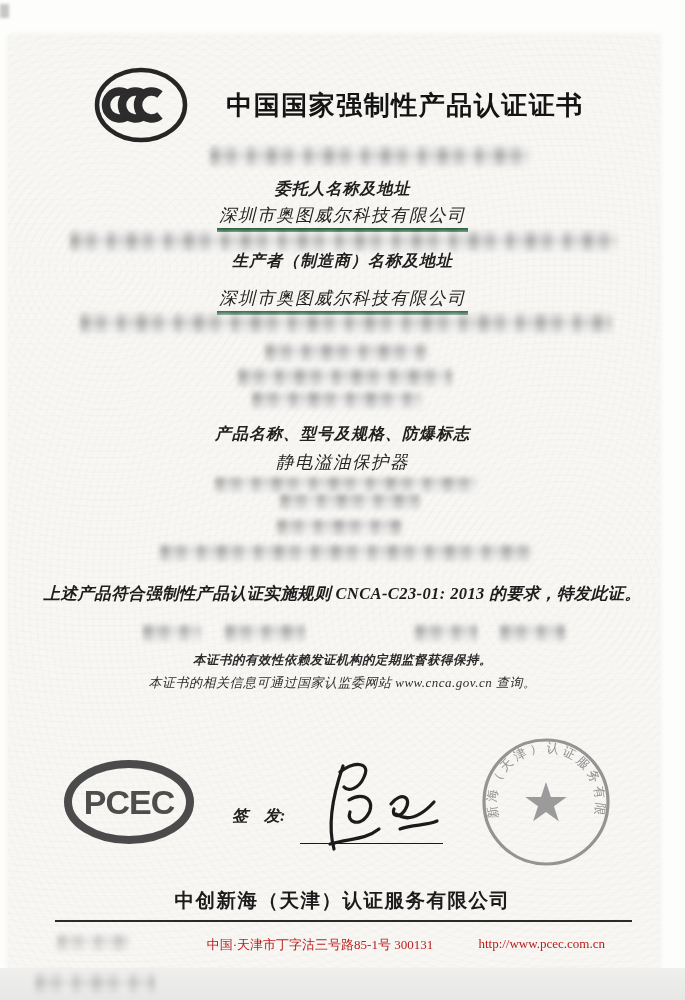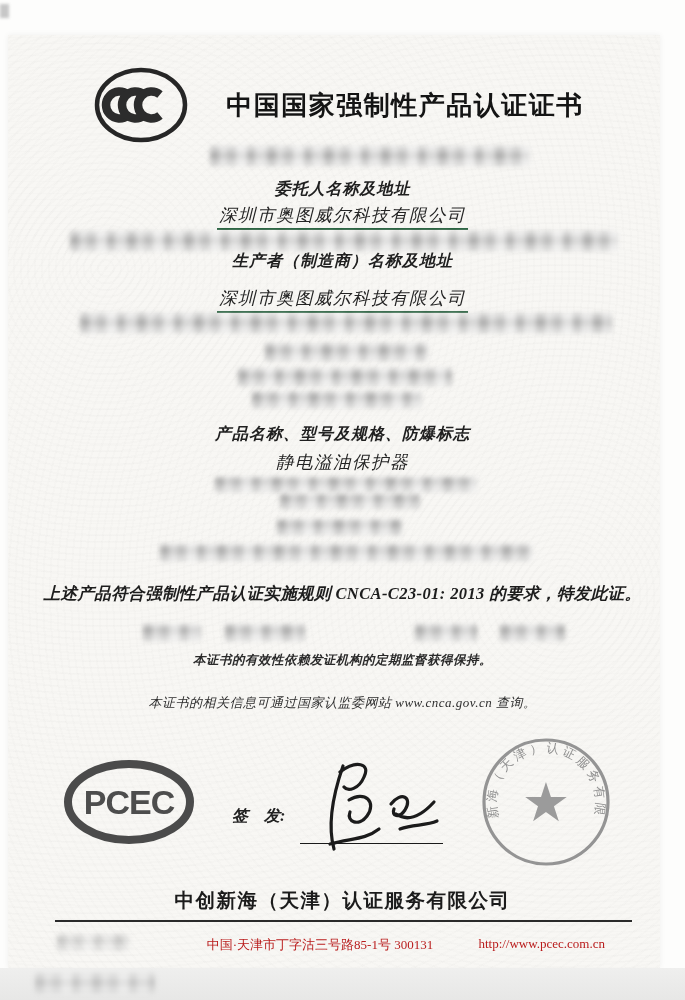--- a/index.html
+++ b/index.html
@@ -37,21 +37,21 @@
   .blur.light{opacity:.5;}
   
   .ctext{left:0;width:685px;text-align:center;}
   .kai{font-family:"Liberation Serif","DejaVu Serif",serif;font-style:italic;}
   .title{
     font-size:26px;font-weight:700;letter-spacing:1.5px;color:#141414;
     font-style:normal;
   }
   .sec-head{font-size:16px;font-weight:700;letter-spacing:1px;color:#202020;}
   .company{font-size:17.5px;letter-spacing:1.5px;color:#242424;}
-  .company .uline{border-bottom:2px solid #14532d;padding:0 2px 1px 2px;display:inline-block;}
+  .company .uline{border-bottom:4px solid #14532d;padding:0 2px 1px 2px;display:inline-block;}
   .statement{font-size:16.5px;font-weight:700;letter-spacing:0.4px;color:#1d1d1d;}
   .note1{font-size:12.5px;font-weight:700;letter-spacing:0.5px;color:#2a2a2a;}
   .note2{font-size:13px;letter-spacing:0.5px;color:#2e2e2e;}
   .sign-label{font-size:16px;font-weight:700;color:#222;}
   .sig-line{border-top:1.8px solid #1a1a1a;}
   .footer-company{
     font-family:"Liberation Sans","DejaVu Sans",sans-serif;
     font-size:19.5px;font-weight:700;letter-spacing:1.5px;color:#1b1b1b;font-style:normal;
   }
   .footer-rule{background:#2b2b2b;height:2px;}
@@ -101,21 +101,21 @@
   <div class="abs blur" style="left:160px;top:544px;width:372px;height:17px;"></div>
 
   <div class="abs ctext kai statement" style="top:583px;">上述产品符合强制性产品认证实施规则 CNCA-C23-01: 2013 的要求，特发此证。</div>
 
   <div class="abs blur" style="left:143px;top:624px;width:58px;height:17px;"></div>
   <div class="abs blur" style="left:225px;top:624px;width:80px;height:17px;"></div>
   <div class="abs blur" style="left:415px;top:624px;width:62px;height:17px;"></div>
   <div class="abs blur" style="left:500px;top:624px;width:65px;height:17px;"></div>
 
   <div class="abs ctext kai note1" style="top:652px;">本证书的有效性依赖发证机构的定期监督获得保持。</div>
-  <div class="abs ctext kai note2" style="top:674px;margin-top:20px;">本证书的相关信息可通过国家认监委网站 www.cnca.gov.cn 查询。</div>
+  <div class="abs ctext kai note2" style="top:674px;">本证书的相关信息可通过国家认监委网站 www.cnca.gov.cn 查询。</div>
 
   <svg class="abs" style="left:62px;top:760px;" width="134" height="84" viewBox="0 0 134 84">
     <ellipse cx="67" cy="42" rx="61" ry="38" fill="none" stroke="#4b4b4b" stroke-width="8"></ellipse>
     <text x="67" y="54" text-anchor="middle" font-family="Liberation Sans, DejaVu Sans, sans-serif" font-size="34" font-weight="bold" fill="#4d4d4d" letter-spacing="-1">PCEC</text>
   </svg>
 
   <div class="abs kai sign-label" style="left:232px;top:806px;">签　发:</div>
   <div class="abs sig-line" style="left:300px;top:843px;width:143px;height:0;"></div>
   <svg class="abs" style="left:303px;top:752px;" width="145" height="102" viewBox="0 0 145 102" aria-label="殷红">
     <g fill="none" stroke="#1b1b1b" stroke-width="3.2" stroke-linecap="round" stroke-linejoin="round">

